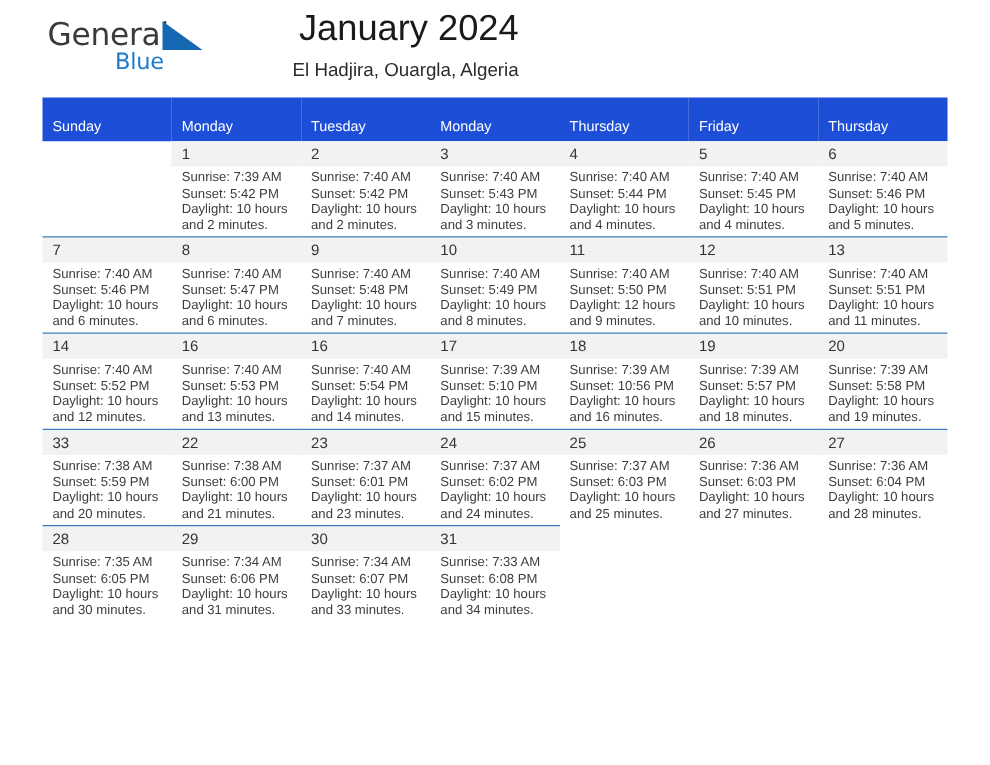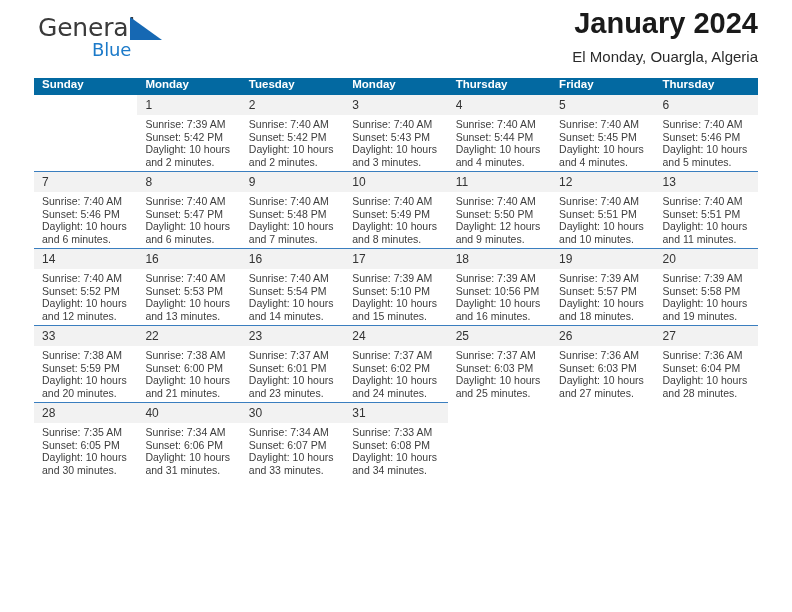--- a/index.html
+++ b/index.html
@@ -21,21 +21,20 @@
     box-sizing: border-box;
     padding: 0 34px;
   }
 
   
   .header {
     position: relative;
     height: 78px;
     display: flex;
     align-items: flex-start;
-    justify-content: space-between;
   }
   .brand {
     position: relative;
     margin-top: 14px;
     width: 200px;
     height: 56px;
   }
   .brand-general {
     position: absolute;
     left: 4px;
@@ -68,44 +67,44 @@
     border-top: 23px solid transparent;
   }
   .title-block {
     text-align: right;
     padding-top: 6px;
   }
   .cal-title {
     font-size: 29px;
     line-height: 34px;
     color: #1a1a1a;
-    font-weight: 700;
+    font-weight: 400;
     white-space: nowrap;
   }
   .cal-subtitle {
     font-size: 15px;
     line-height: 20px;
     color: #2b2b2b;
     margin-top: 7px;
     white-space: nowrap;
   }
 
   
   .calendar {
     width: 724px;
     border-collapse: collapse;
     table-layout: fixed;
   }
   .dow-row th {
-    background: #0369a1;
+    background: #1d4ed8;
     color: #ffffff;
     font-size: 11.5px;
-    font-weight: bold;
+    font-weight: normal;
     text-align: left;
-    padding: 0 0 5px 8px;
+    padding: 18px 0 5px 8px;
     height: 12px;
     border: none;
   }
   td.day {
     vertical-align: top;
     padding: 0;
     border: none;
     height: 76px;
     border-top: 1px solid #3a7ebf;
   }
@@ -145,21 +144,21 @@
 <div class="page">
 
   <div class="header">
     <div class="brand">
       <span class="brand-general">General</span>
       <span class="brand-triangle"></span>
       <span class="brand-blue">Blue</span>
     </div>
     <div class="title-block">
       <div class="cal-title">January 2024</div>
-      <div class="cal-subtitle">El Monday, Ouargla, Algeria</div>
+      <div class="cal-subtitle">El Hadjira, Ouargla, Algeria</div>
     </div>
   </div>
 
   <table class="calendar">
     <thead>
       <tr class="dow-row">
         <th>Sunday</th>
         <th>Monday</th>
         <th>Tuesday</th>
         <th>Monday</th>
@@ -399,21 +398,21 @@
         <tr>
           <td class="day">
             <div class="daynum">28</div>
             <div class="info">
               <div>Sunrise: 7:35 AM</div>
               <div>Sunset: 6:05 PM</div>
               <div class="wrap">Daylight: 10 hours and 30 minutes.</div>
             </div>
           </td>
           <td class="day">
-            <div class="daynum">40</div>
+            <div class="daynum">29</div>
             <div class="info">
               <div>Sunrise: 7:34 AM</div>
               <div>Sunset: 6:06 PM</div>
               <div class="wrap">Daylight: 10 hours and 31 minutes.</div>
             </div>
           </td>
           <td class="day">
             <div class="daynum">30</div>
             <div class="info">
               <div>Sunrise: 7:34 AM</div>

